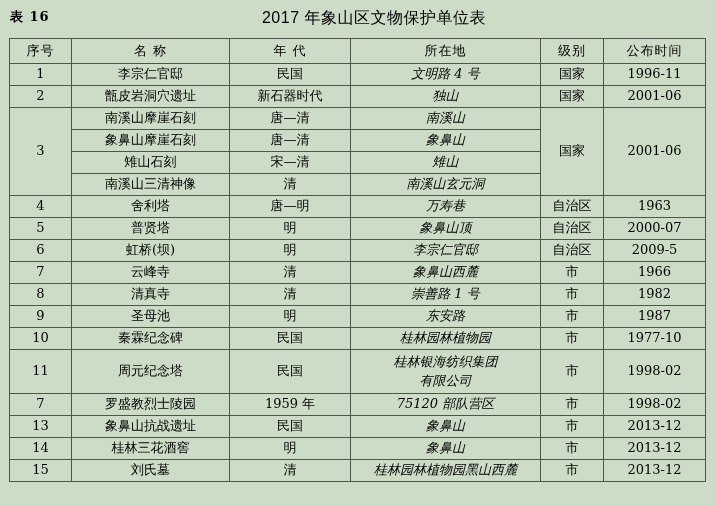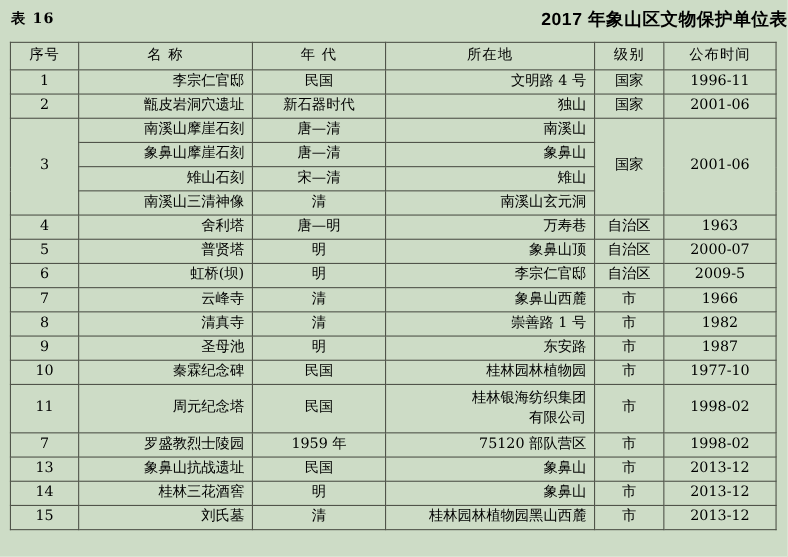--- a/index.html
+++ b/index.html
@@ -18,23 +18,23 @@
     padding-top:8px;
   }
   .table-label{
     position:absolute;
     left:10px;top:8px;
     font-weight:bold;
     font-size:13px;
     letter-spacing:1px;
   }
   .page-title{
-    text-align:right;
+    text-align:center;
     font-family:"Liberation Sans", sans-serif;
-    font-weight:bold;
+    font-weight:normal;
     font-size:16px;
     letter-spacing:0.5px;
     padding-left:32px;
   }
   table.relics{
     border-collapse:collapse;
     table-layout:fixed;
     margin-left:9px;
     width:696px;
     font-size:13px;
@@ -44,23 +44,23 @@
     padding:1px 7px;
     font-weight:normal;
     vertical-align:middle;
     line-height:1.45;
     overflow:hidden;
   }
   tr.hdr{height:25px;}
   tr.r{height:22px;}
   tr.tall{height:44px;}
   .c{text-align:center;}
-  .l{text-align:right;}
+  .l{text-align:center;}
   th.h{letter-spacing:1px;margin-top:20px;}
-  td.loc{white-space:pre-line;}
+  td.loc{white-space:pre-line;font-style:italic;}
   col.no{width:62px;}
   col.name{width:158px;}
   col.era{width:121px;}
   col.loc{width:190px;}
   col.lvl{width:63px;}
   col.date{width:102px;}
 </style>
 </head>
 <body>
 

